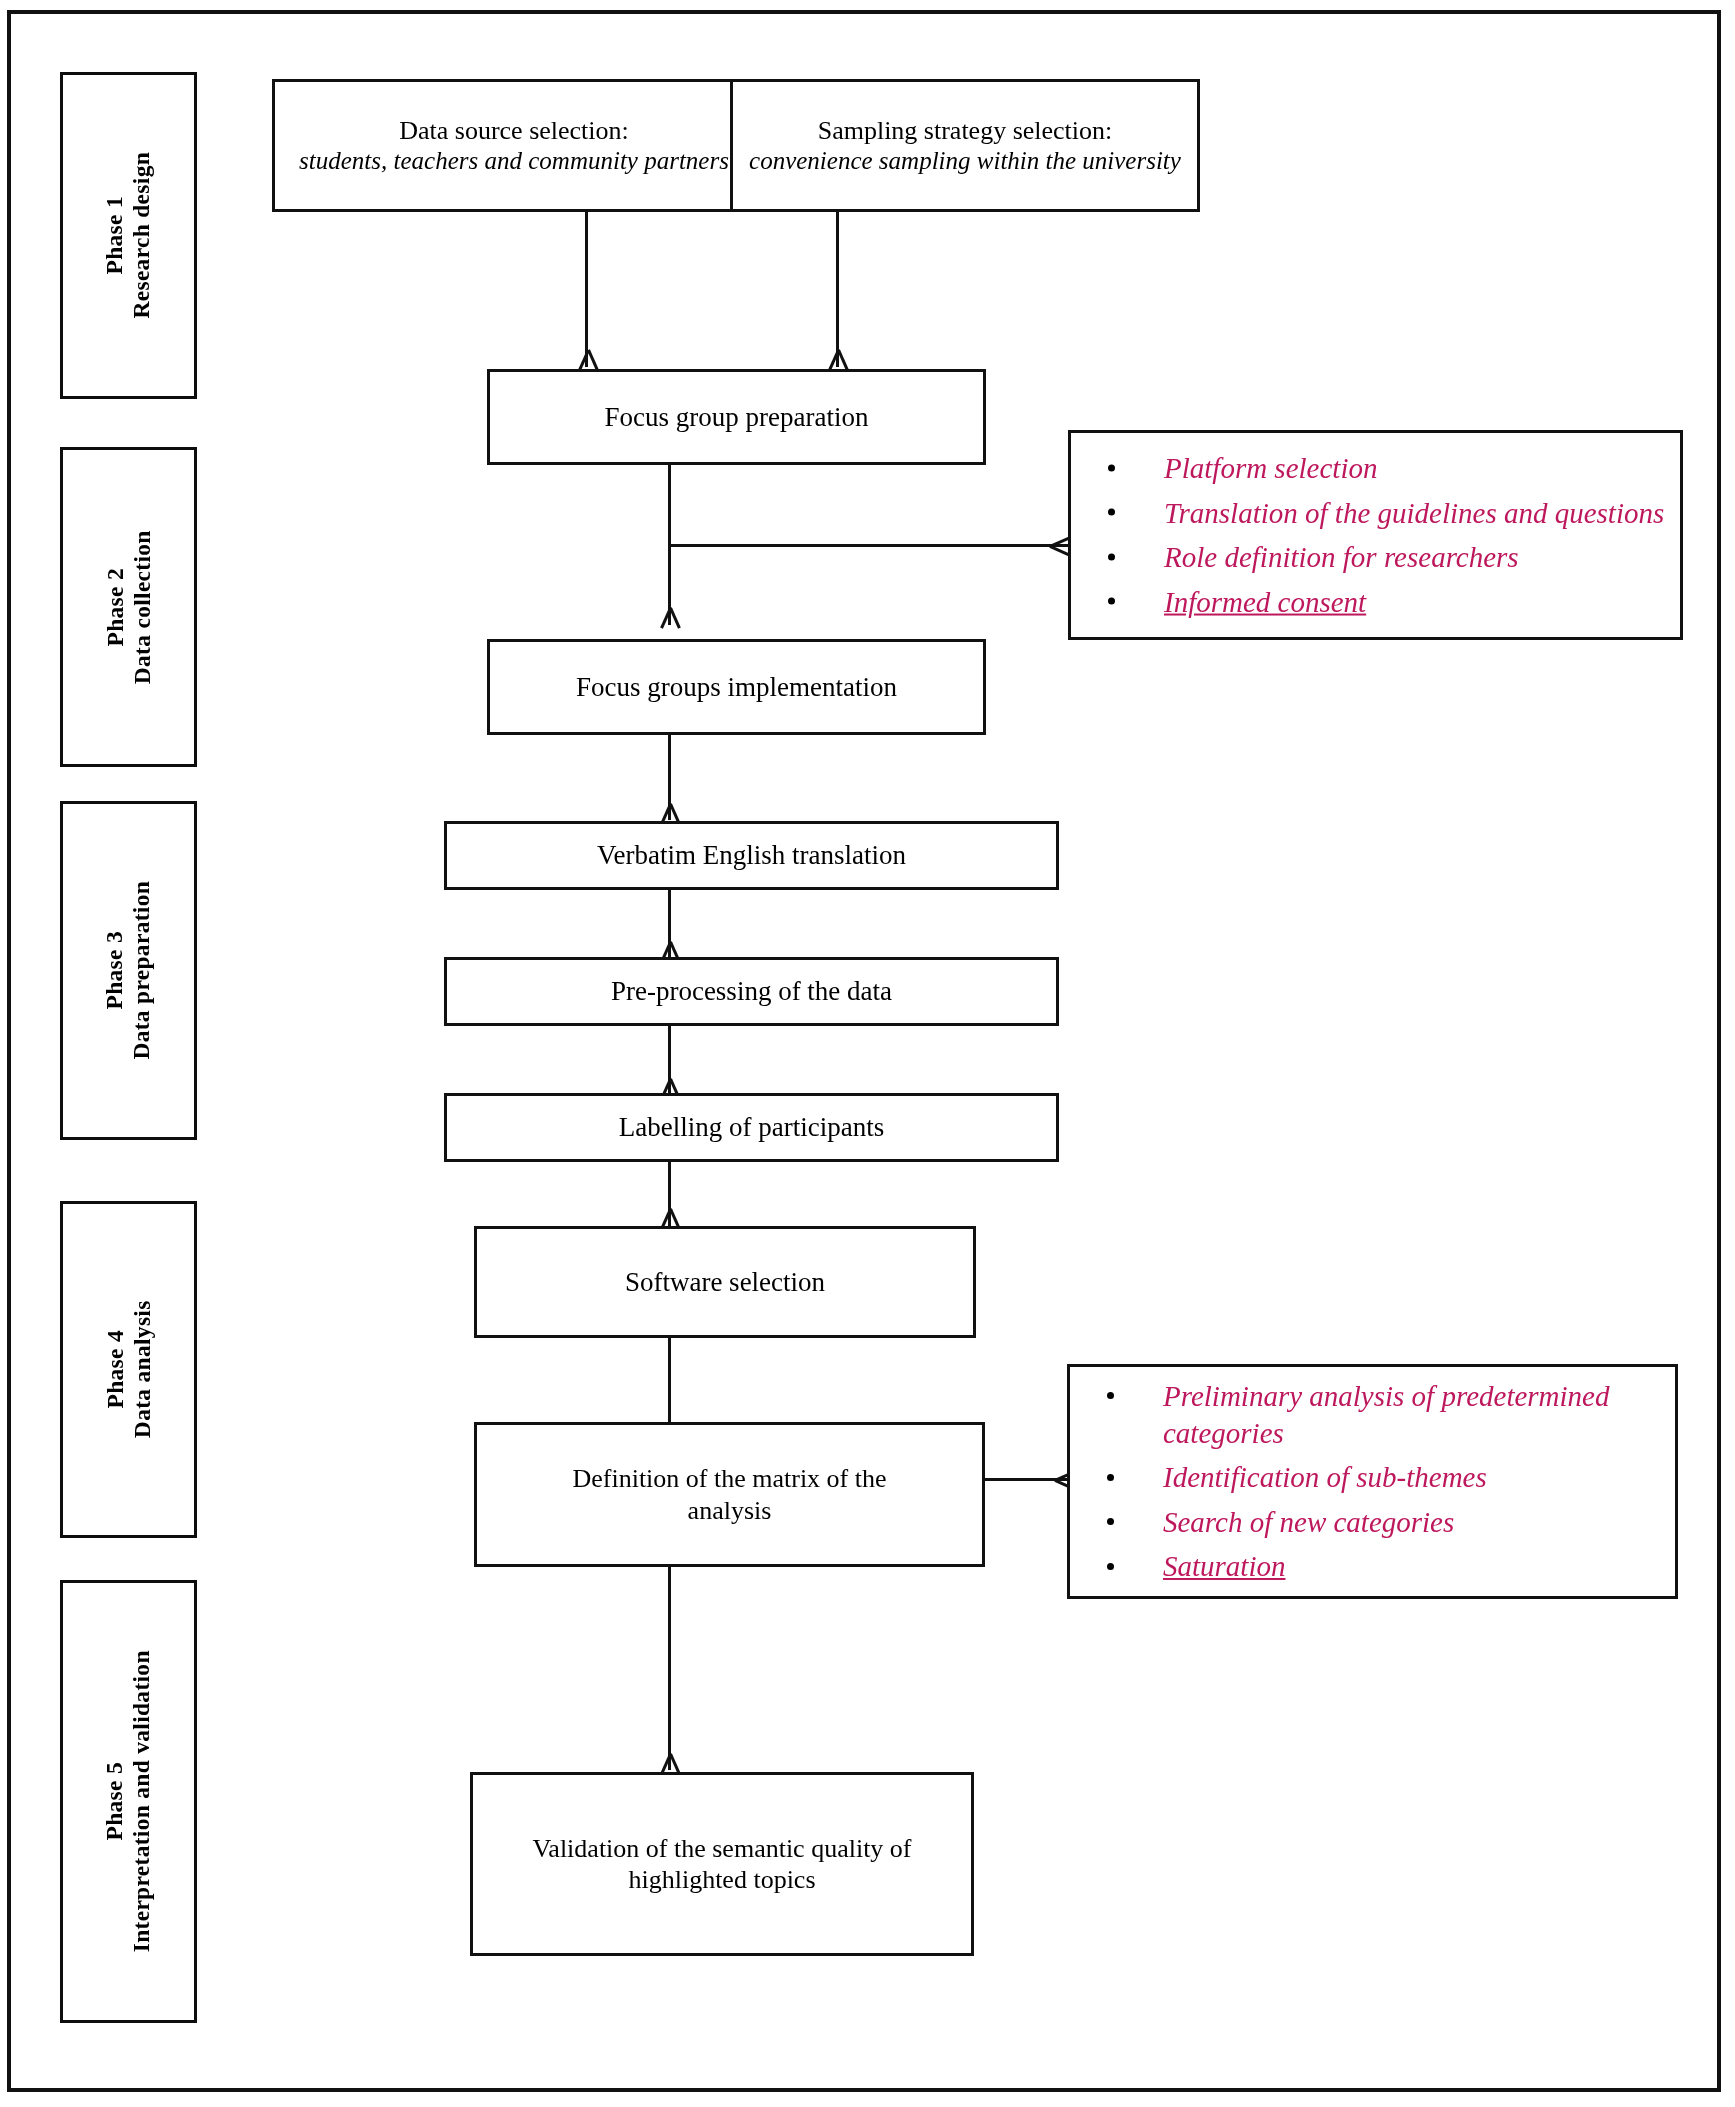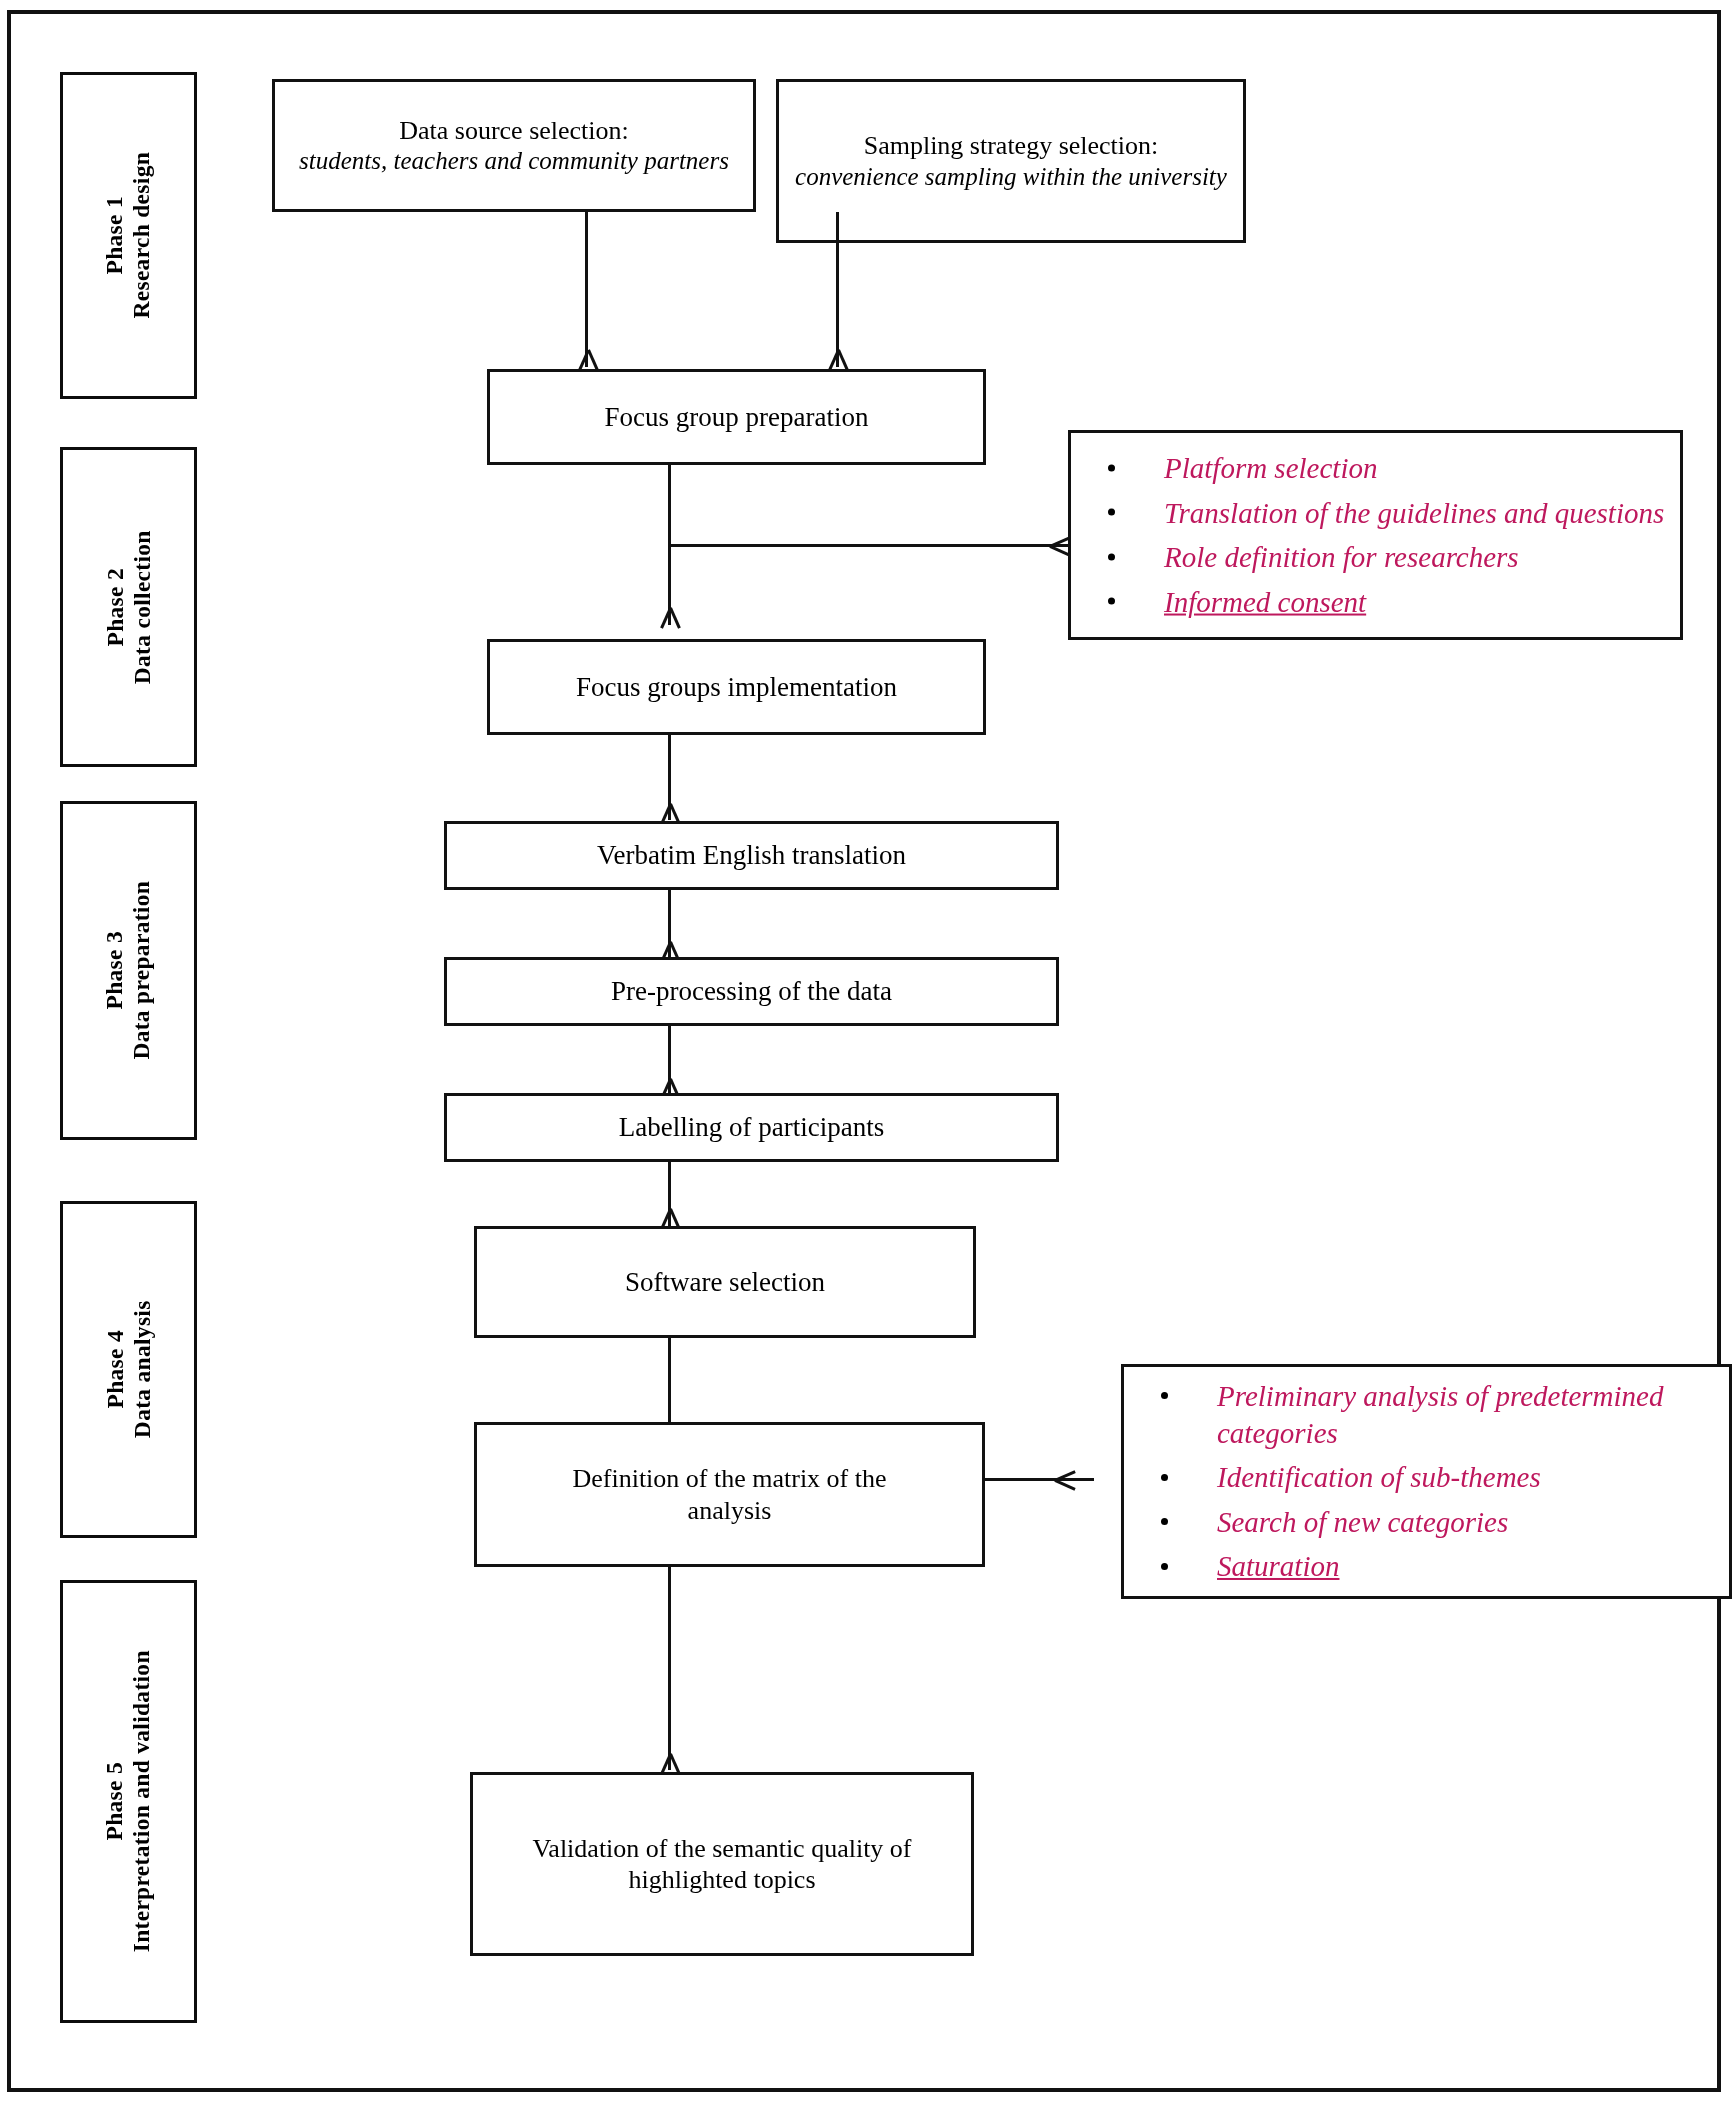--- a/index.html
+++ b/index.html
@@ -118,21 +118,21 @@
     </div>
   </div>
 
   <div class="node" style="left:272px;top:79px;width:484px;height:133px;">
     <div class="txt">
       <span class="t-roman">Data source selection:</span>
       <span class="t-italic">students,  teachers and community partners</span>
     </div>
   </div>
 
-  <div class="node" style="left:776px;top:79px;width:470px;height:164px;">
+  <div class="node" style="left:730px;top:79px;width:470px;height:133px;">
     <div class="txt">
       <span class="t-roman">Sampling strategy selection:</span>
       <span class="t-italic">convenience sampling  within  the university</span>
     </div>
   </div>
 
   <div class="vline" style="left:585px;top:212px;height:155px;"></div>
   <div class="chev-d" style="left:587px;top:350px;"></div>
 
   <div class="vline" style="left:836px;top:212px;height:155px;"></div>
@@ -206,21 +206,21 @@
   <div class="node" style="left:474px;top:1422px;width:511px;height:145px;">
     <div class="txt">
       <span class="t-roman">Definition of the matrix of the</span>
       <span class="t-roman">analysis</span>
     </div>
   </div>
 
   <div class="hline" style="left:985px;top:1478px;width:109px;"></div>
   <div class="chev-r" style="left:1055px;top:1479px;"></div>
 
-  <div class="listbox" style="left:1121px;top:1364px;width:611px;height:235px;">
+  <div class="listbox" style="left:1067px;top:1364px;width:611px;height:235px;">
     <ul>
       <li><span class="bullet"></span><span>Preliminary analysis of predetermined categories</span></li>
       <li><span class="bullet"></span><span>Identification of sub-themes</span></li>
       <li><span class="bullet"></span><span>Search of new categories</span></li>
       <li><span class="bullet"></span><span>Saturation</span></li>
     </ul>
   </div>
 
   <div class="vline" style="left:668px;top:1567px;height:203px;"></div>
   <div class="chev-d" style="left:669px;top:1754px;"></div>

